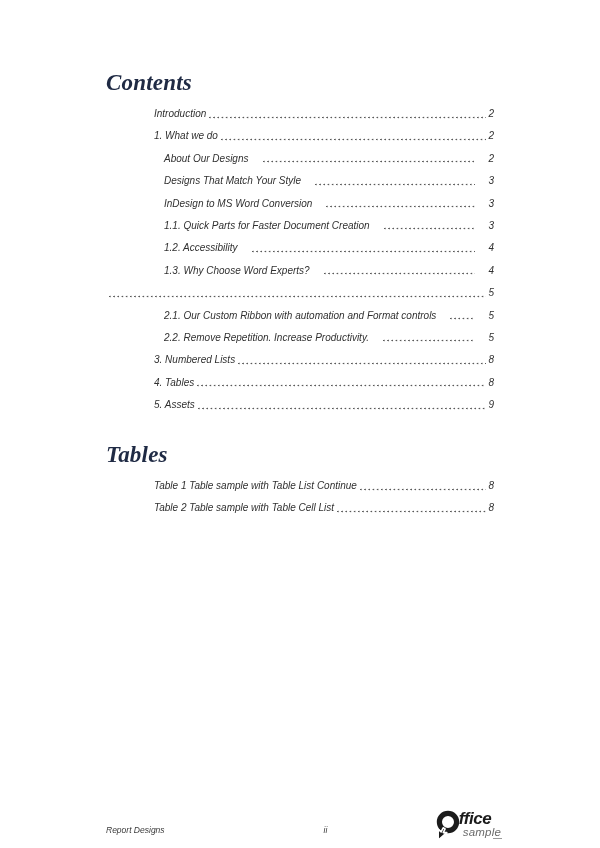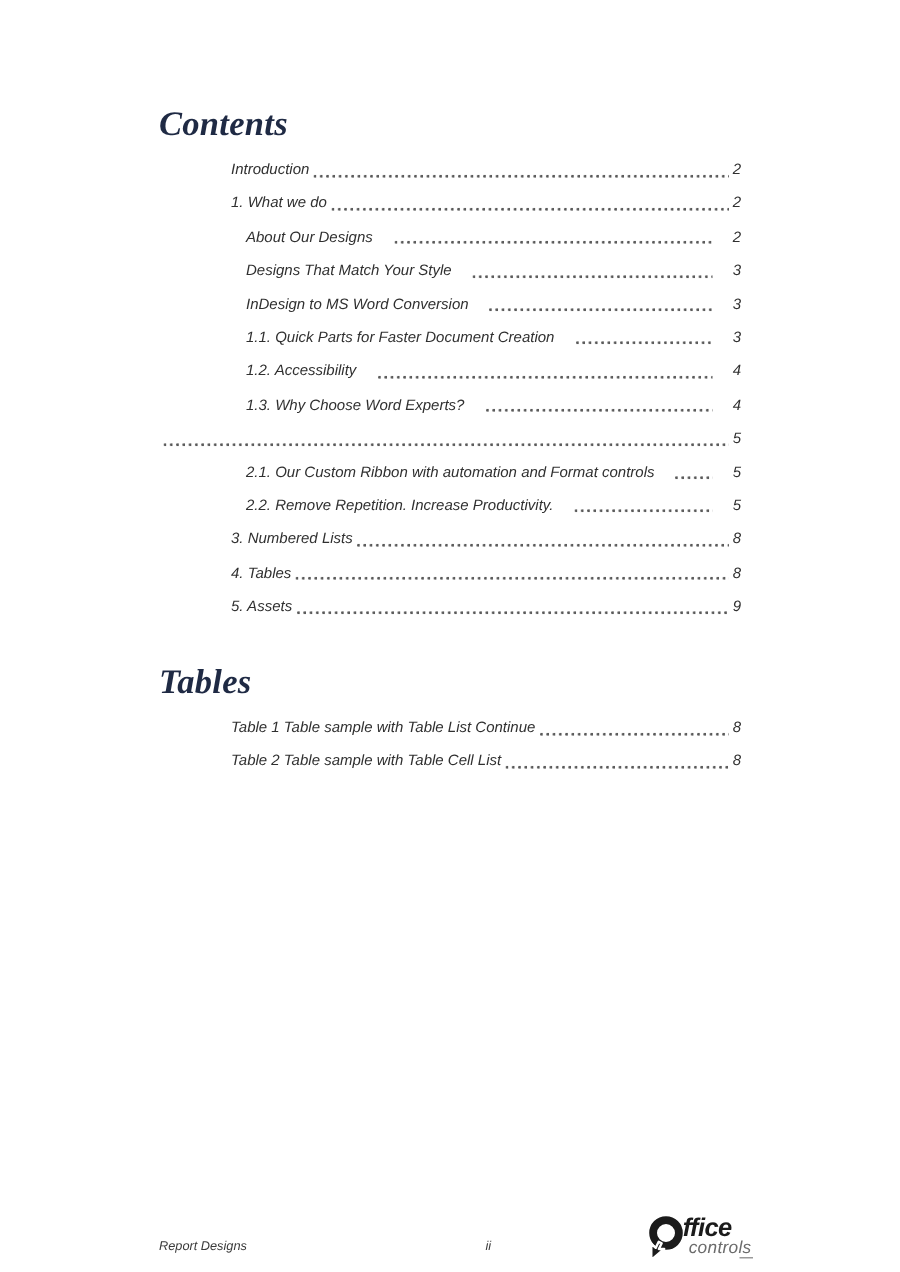--- a/index.html
+++ b/index.html
@@ -209,17 +209,17 @@
 
     <div class="logo">
       <svg width="27" height="33" viewBox="0 0 27 33">
         <circle cx="13" cy="12" r="8.6" fill="none" stroke="#1b1b1b" stroke-width="5.2"></circle>
         <g transform="translate(3.2,30) scale(1.05,-1.05)">
           <path d="M0 0 L0 10.2 L2.8 7.7 L4.7 11.6 L6.6 10.6 L4.8 7 L8.2 7 Z" fill="#1b1b1b" stroke="#ffffff" stroke-width="1.5" stroke-linejoin="round"></path>
         </g>
       </svg>
       <span class="logo-text">
         <span class="logo-main">ffice</span>
-        <span class="logo-sub">controls</span>
+        <span class="logo-sub">sample</span>
       </span>
     </div>
   </div>
 </div>
 
 </body></html>

